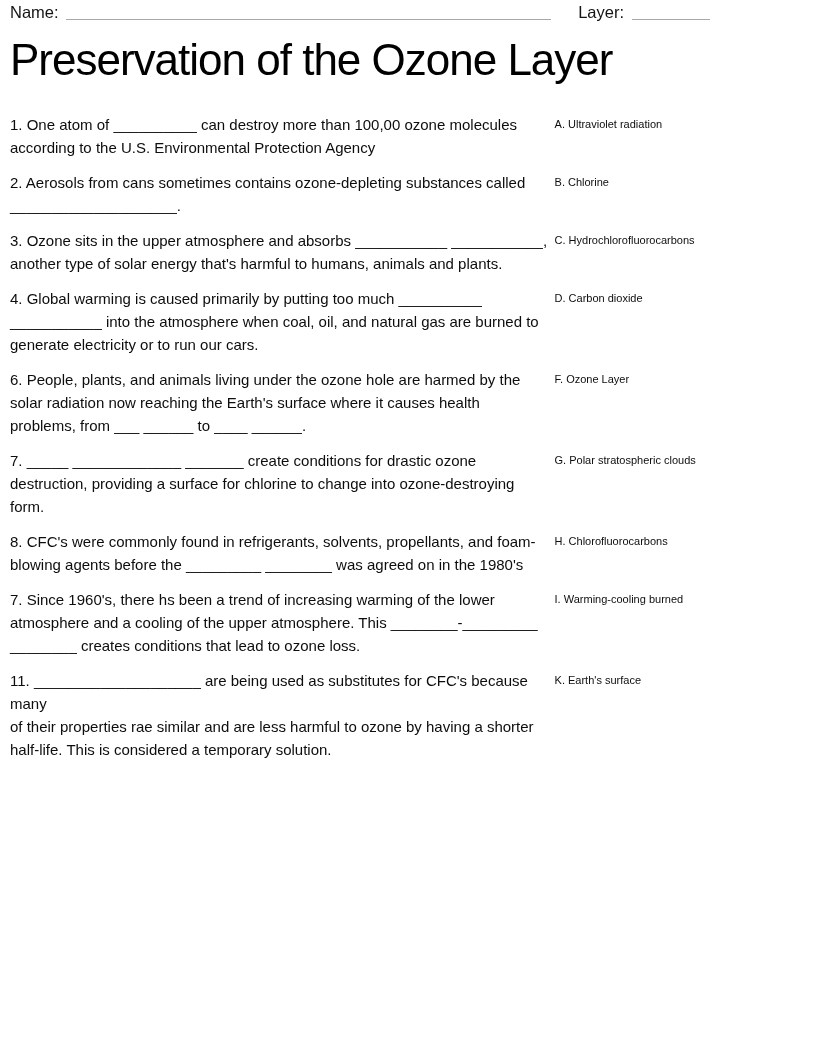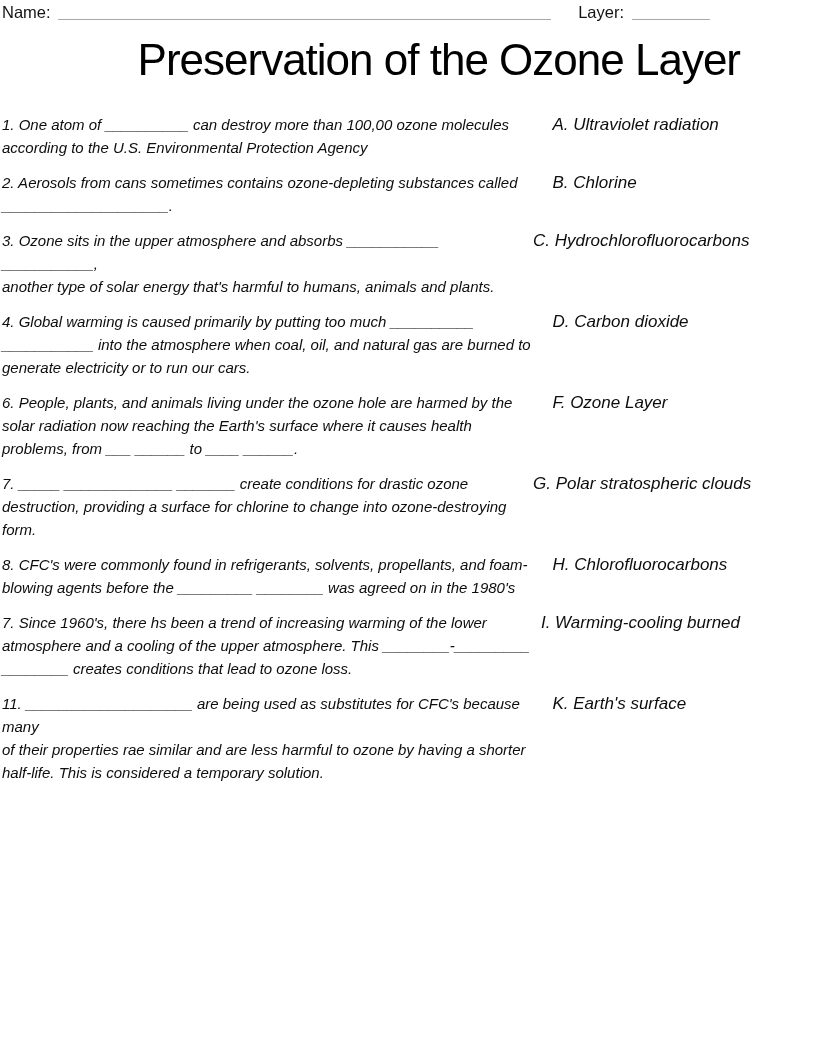--- a/index.html
+++ b/index.html
@@ -11,21 +11,21 @@
     width: 816px;
     height: 1056px;
     overflow: hidden;
     font-family: "Liberation Sans", sans-serif;
     color: #000000;
   }
   .page {
     box-sizing: border-box;
     width: 740px;
     height: 1056px;
-    padding: 3px 0 0 2px;
+    padding: 3px 0 0 10px;
   }
   
   .header-row {
     display: flex;
     align-items: flex-start;
     padding-right: 30px;
     font-size: 16.5px;
     color: #141414;
   }
   .header-label {
@@ -41,48 +41,47 @@
     margin-left: 7px;
     margin-right: 27px;
   }
   .date-line {
     width: 78px;
     margin-left: 8px;
   }
   
   .title {
     margin: 12px 0 0 0;
-    text-align: right;
+    text-align: left;
     font-size: 44px;
     font-weight: 400;
     letter-spacing: -1px;
     line-height: 52px;
     color: #000000;
   }
   
   .worksheet {
     margin-top: 27px;
   }
   .row {
     display: flex;
     align-items: flex-start;
     margin-bottom: 12px;
-    font-style: italic;
   }
   .q {
     width: 600px;
     font-size: 15px;
     line-height: 23px;
     white-space: pre-line;
     color: #0d0d0d;
   }
   .a {
     width: 207px;
     padding-left: 7px;
-    font-size: 17px;
+    font-size: 11px;
     line-height: 23px;
     white-space: nowrap;
     color: #0d0d0d;
   }
 </style>
 </head>
 <body>
 
 <div class="page">
 

